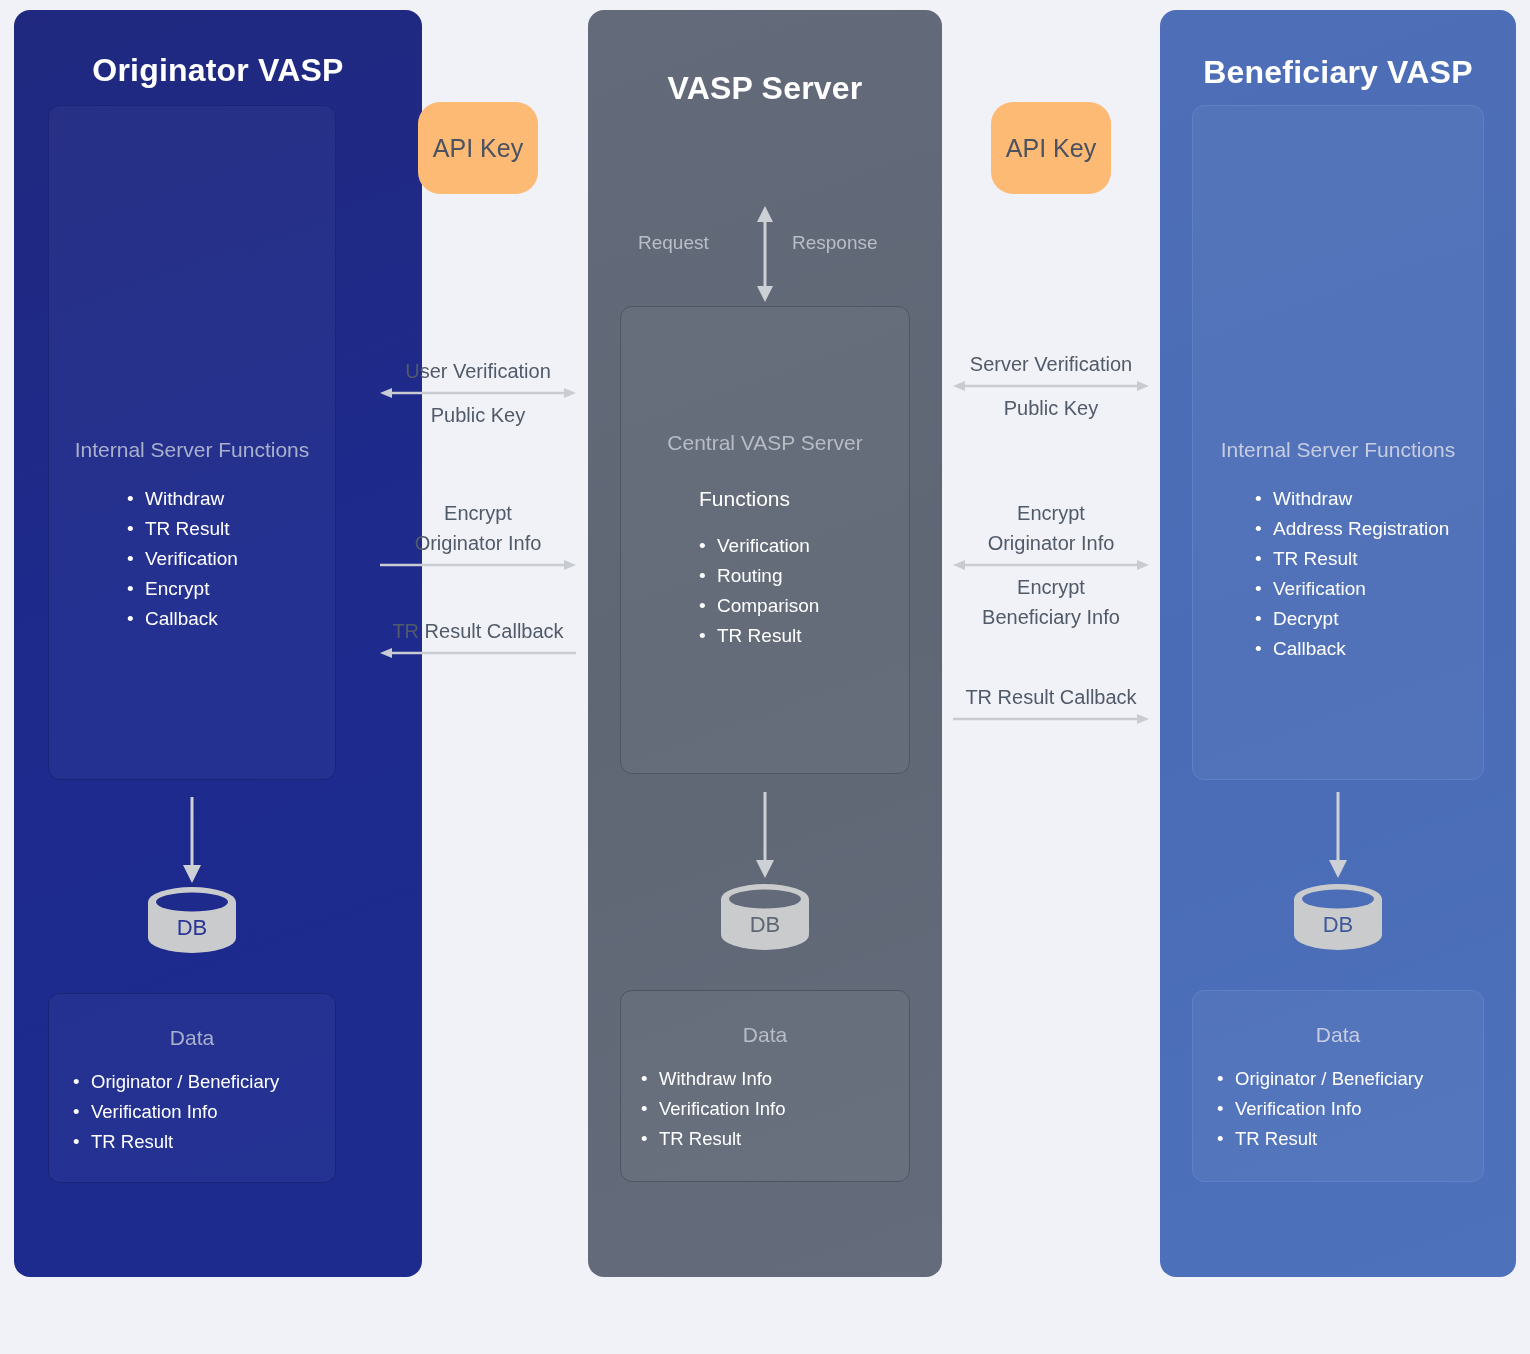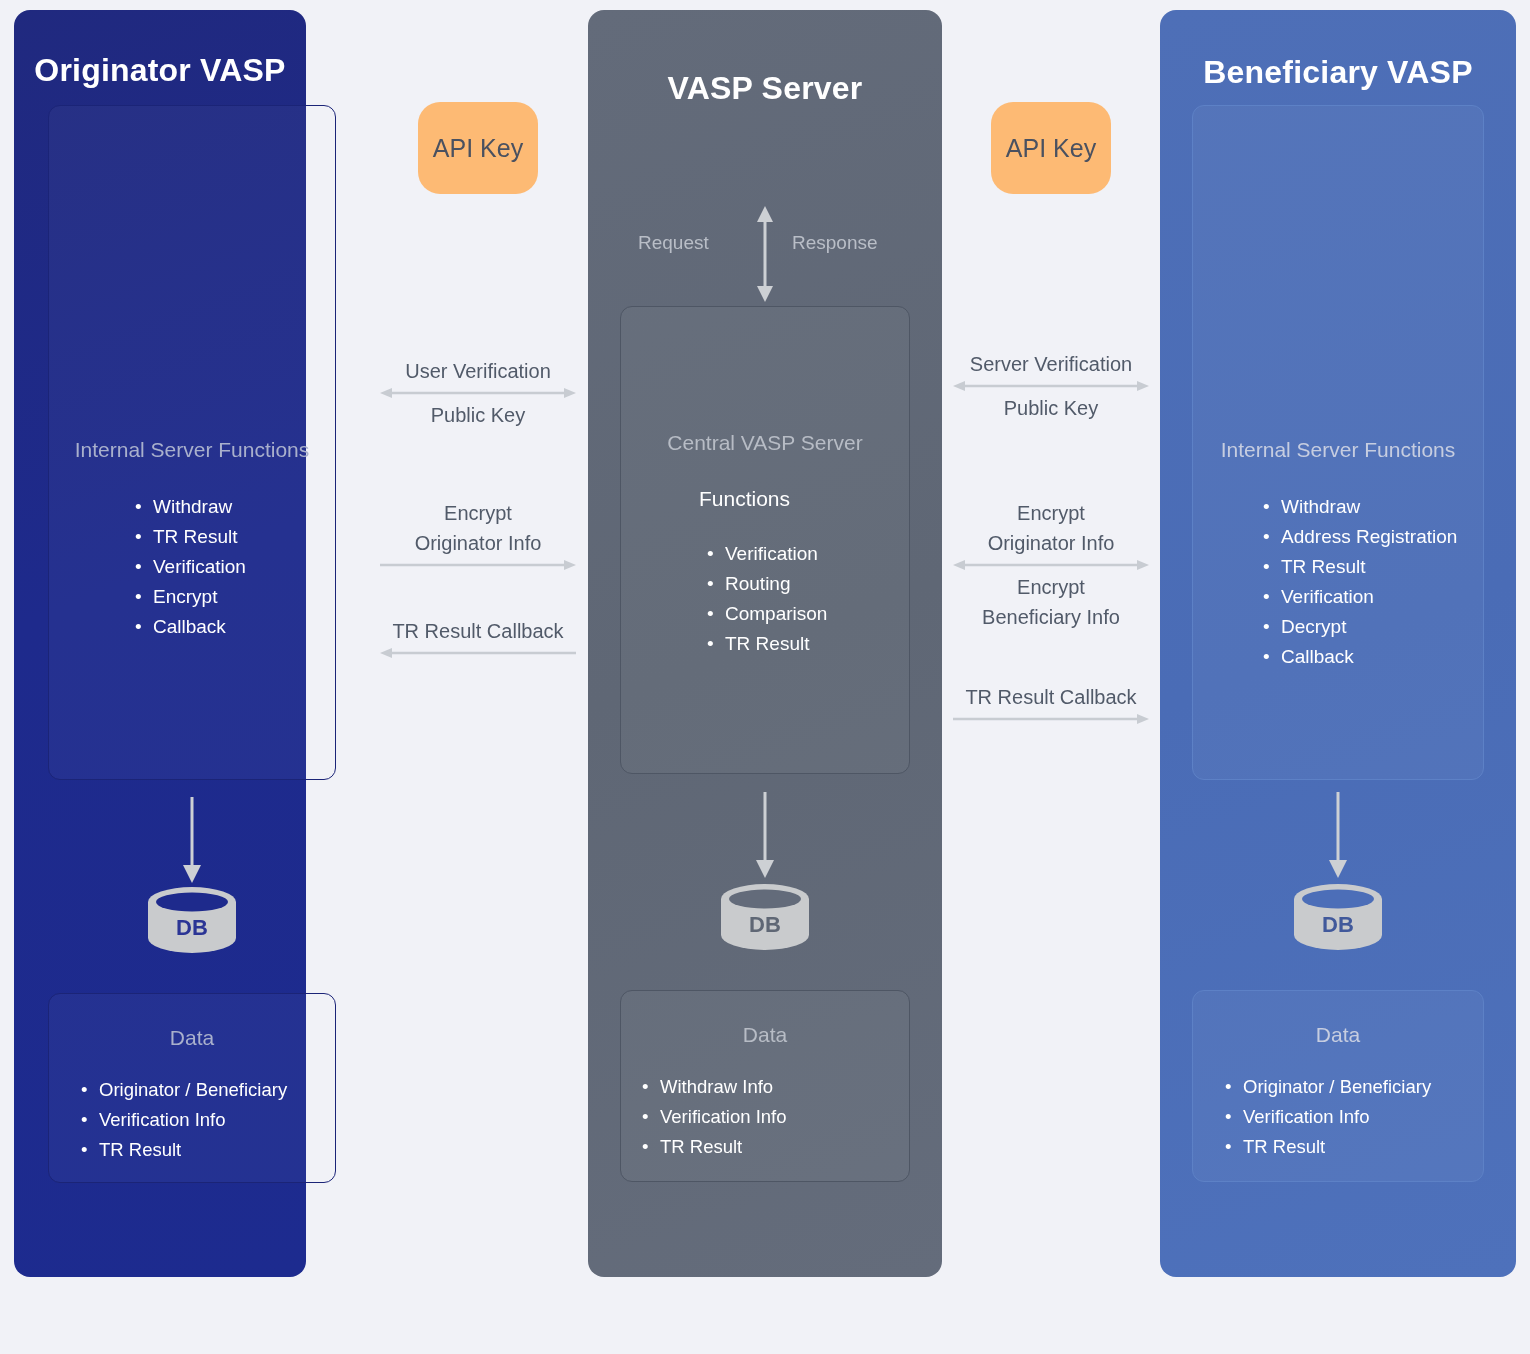--- a/index.html
+++ b/index.html
@@ -21,21 +21,21 @@
   
   .column {
     position: absolute;
     top: 10px;
     height: 1267px;
     border-radius: 16px;
     box-sizing: border-box;
   }
   .col-originator {
     left: 14px;
-    width: 292px;
+    width: 408px;
     background: linear-gradient(160deg, #20297f 0%, #1e2a8c 45%, #1d2b8f 100%);
     padding-left: 25px;
   }
   .col-vasp {
     left: 588px;
     width: 354px;
     background: linear-gradient(160deg, #636b7a 0%, #5f6775 50%, #646c7b 100%);
   }
   .col-beneficiary {
     left: 1160px;
@@ -143,21 +143,21 @@
   .sub-heading {
     position: absolute;
     text-align: left;
     color: #ffffff;
     font-size: 21px;
   }
 
   
   ul.bullets {
     position: absolute;
-    margin: 8px;
+    margin: 0;
     padding: 0;
     list-style: none;
   }
   ul.bullets li {
     position: relative;
     color: #ffffff;
     font-size: 19px;
     line-height: 30px;
     padding-left: 18px;
     white-space: nowrap;
@@ -216,21 +216,21 @@
     position: absolute;
     width: 100px;
     height: 70px;
   }
   .db .db-label {
     position: absolute;
     left: 0; right: 0;
     top: 30px;
     text-align: center;
     font-size: 22px;
-    font-weight: 700;
+    font-weight: 400;
   }
   .db-label-blue { color: #2b3595; }
   .db-label-gray { color: #5f6775; }
   .db-label-midblue { color: #41599b; }
 
   
   .caption {
     position: absolute;
     left: 0; right: 0;
     top: 1318px;
@@ -348,21 +348,21 @@
     <div class="db" style="left:127px; top:872px;">
       <svg width="100" height="70" viewBox="0 0 100 70">
         <path d="M6,17 a44,15 0 0 1 88,0 L94,53 a44,15 0 0 1 -88,0 Z" fill="#c9cbcd"></path>
         <ellipse cx="50" cy="17" rx="36" ry="9.5" fill="#636b7a"></ellipse>
       </svg>
       <div class="db-label db-label-gray">DB</div>
     </div>
 
     <div class="inner-panel panel-data-mid">
       <div class="section-heading heading-faded-gray" style="top:32px;">Data</div>
-      <ul class="bullets small" style="left:13px; top:73px;">
+      <ul class="bullets small" style="left:20px; top:73px;">
         <li>Withdraw Info</li>
         <li>Verification Info</li>
         <li>TR Result</li>
       </ul>
     </div>
   </div>
 
   <div class="api-key api-key-2">API Key</div>
 
   <div class="conn" style="left:953px; top:349px; width:196px;">

